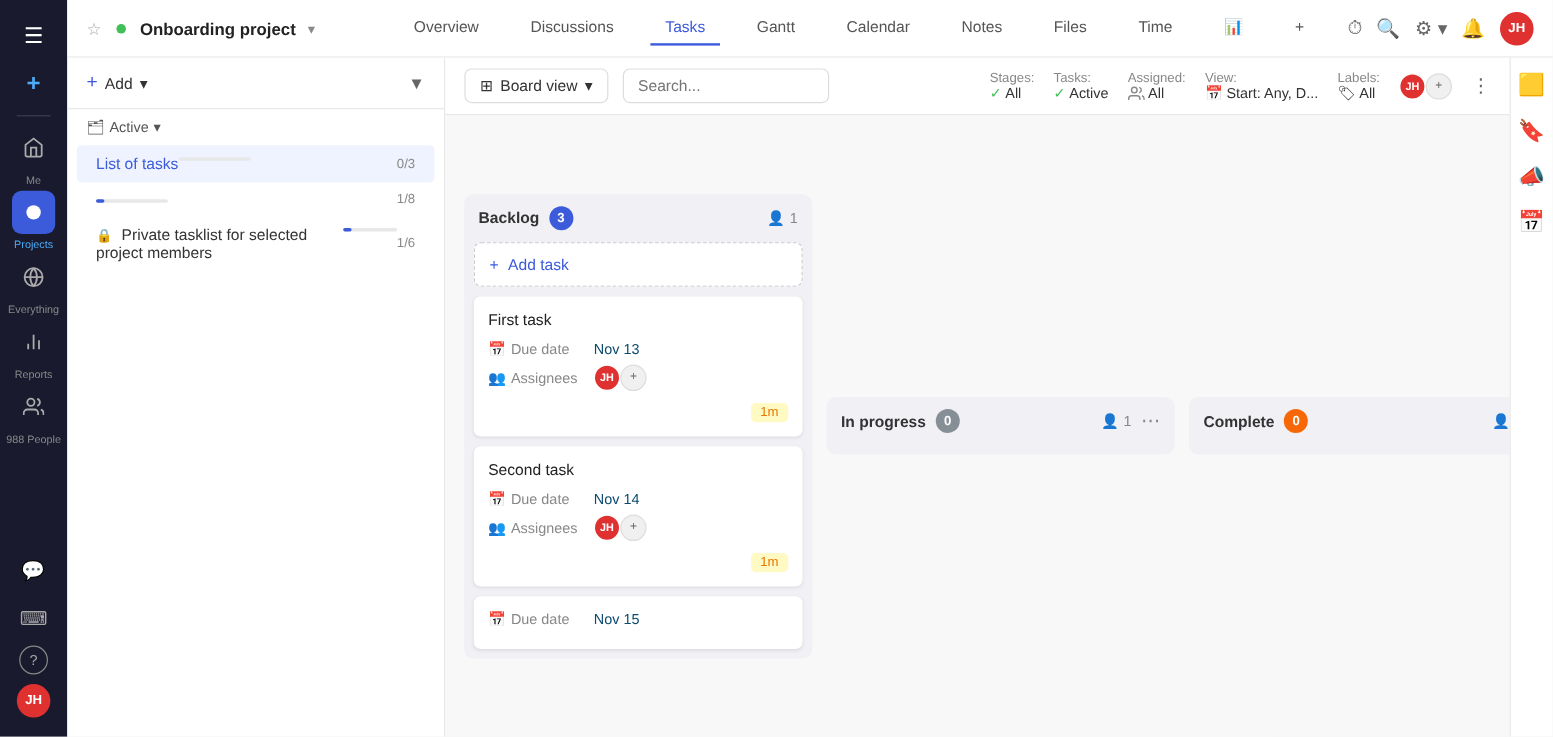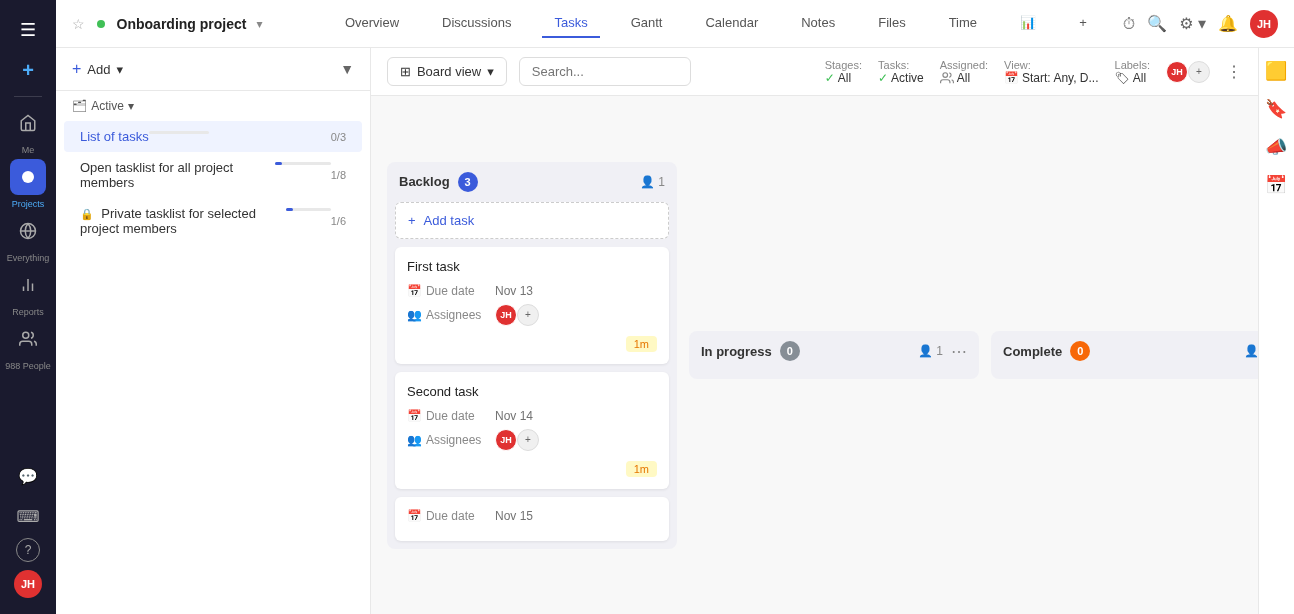--- a/index.html
+++ b/index.html
@@ -212,21 +212,21 @@
 
     .task-card {
       background: #fff;
       border-radius: 6px;
       padding: 12px;
       box-shadow: 0 1px 3px rgba(0,0,0,0.08);
     }
     .task-title { font-size: 13px; font-weight: 500; color: #222; margin-bottom: 10px; }
     .task-row { display: flex; align-items: center; gap: 8px; margin-bottom: 6px; }
     .task-label { font-size: 12px; color: #888; flex: 0 0 80px; display: flex; align-items: center; gap: 4px; }
-    .task-value { font-size: 12px; color: #737373; }
+    .task-value { font-size: 12px; color: #0c4a6e; }
     .time-badge {
       background: #fff9c4; color: #e67700; font-size: 11px;
       padding: 2px 8px; border-radius: 4px; font-weight: 500;
       margin-top: 4px; display: inline-block;
     }
     .task-footer { display: flex; justify-content: flex-end; margin-top: 4px; }
 
     .assignee-avatars { display: flex; }
 
     
@@ -346,21 +346,20 @@
           <span class="name">List of tasks</span>
           <div class="progress-bar-wrap">
             <div class="progress-bar" style="width: 0%;"></div>
           </div>
         </div>
         <span class="count">0/3</span>
       </div>
 
       <div class="tasklist-item">
         <div class="tasklist-info">
-          <span class="name normal">Open tasklist for all project members</span>
           <div class="progress-bar-wrap">
             <div class="progress-bar" style="width: 12%;"></div>
           </div>
         </div>
         <span class="count">1/8</span>
       </div>
 
       <div class="tasklist-item">
         <div class="tasklist-info">
           <span class="name normal">

